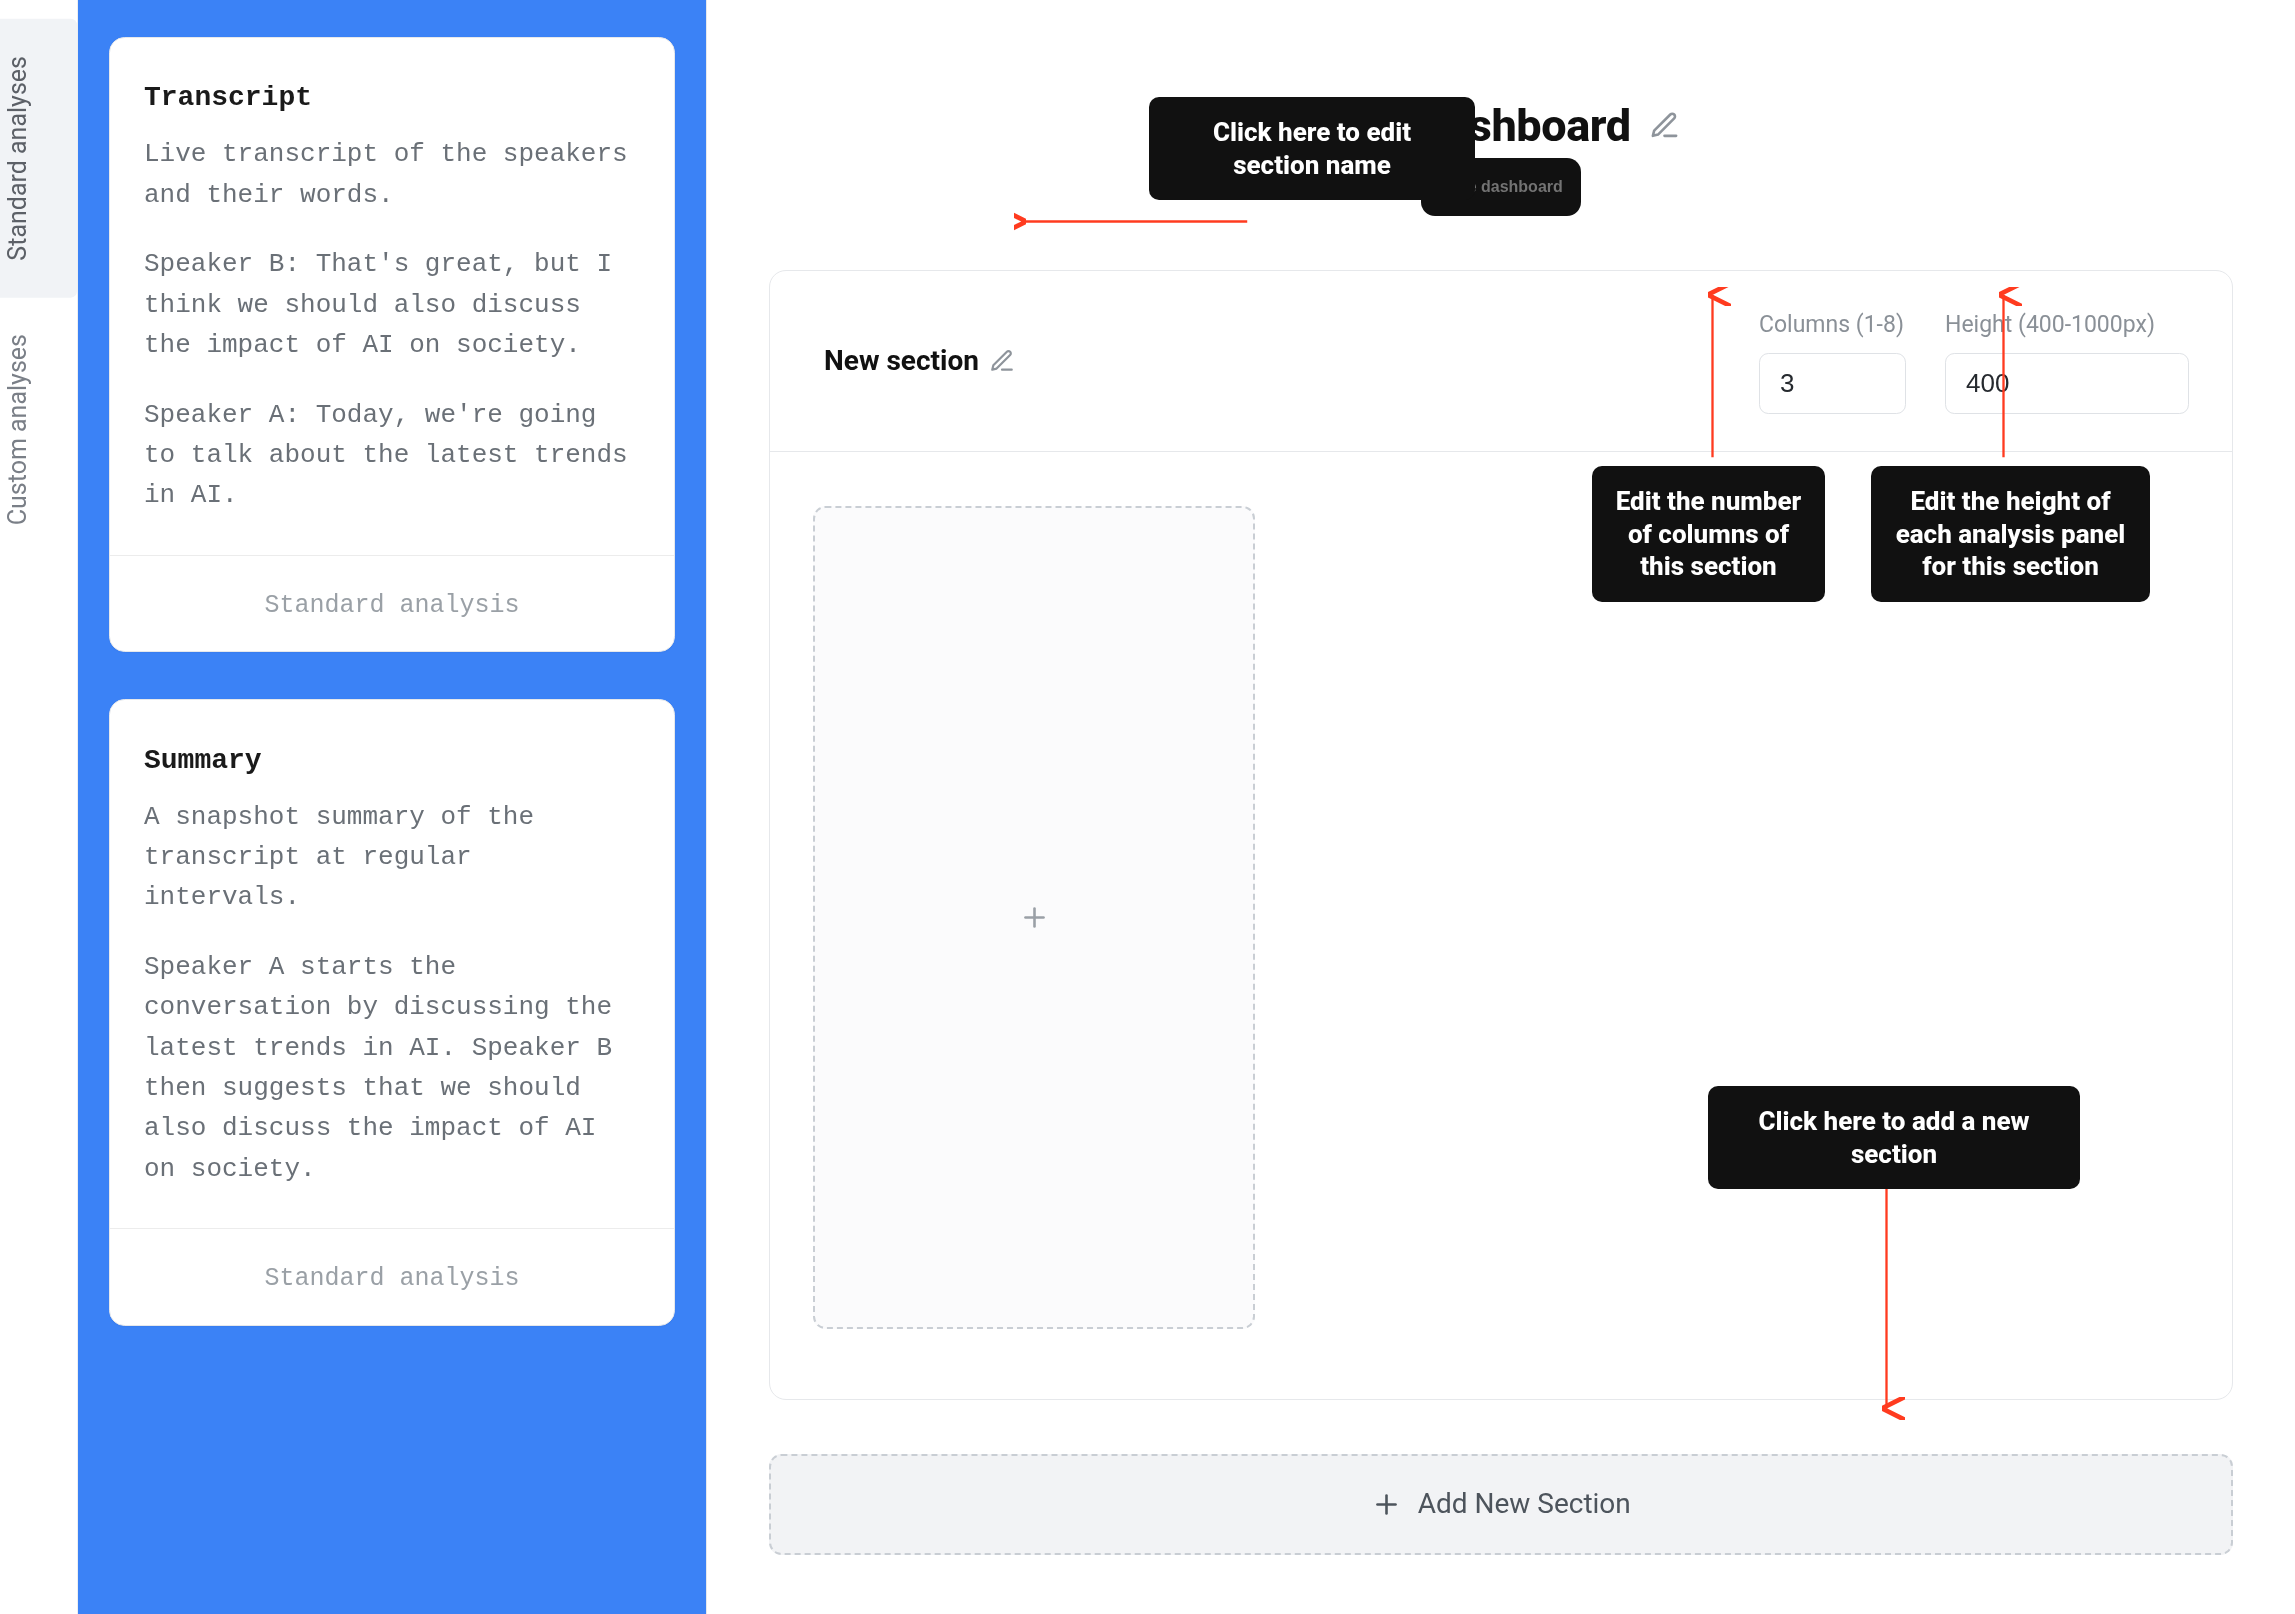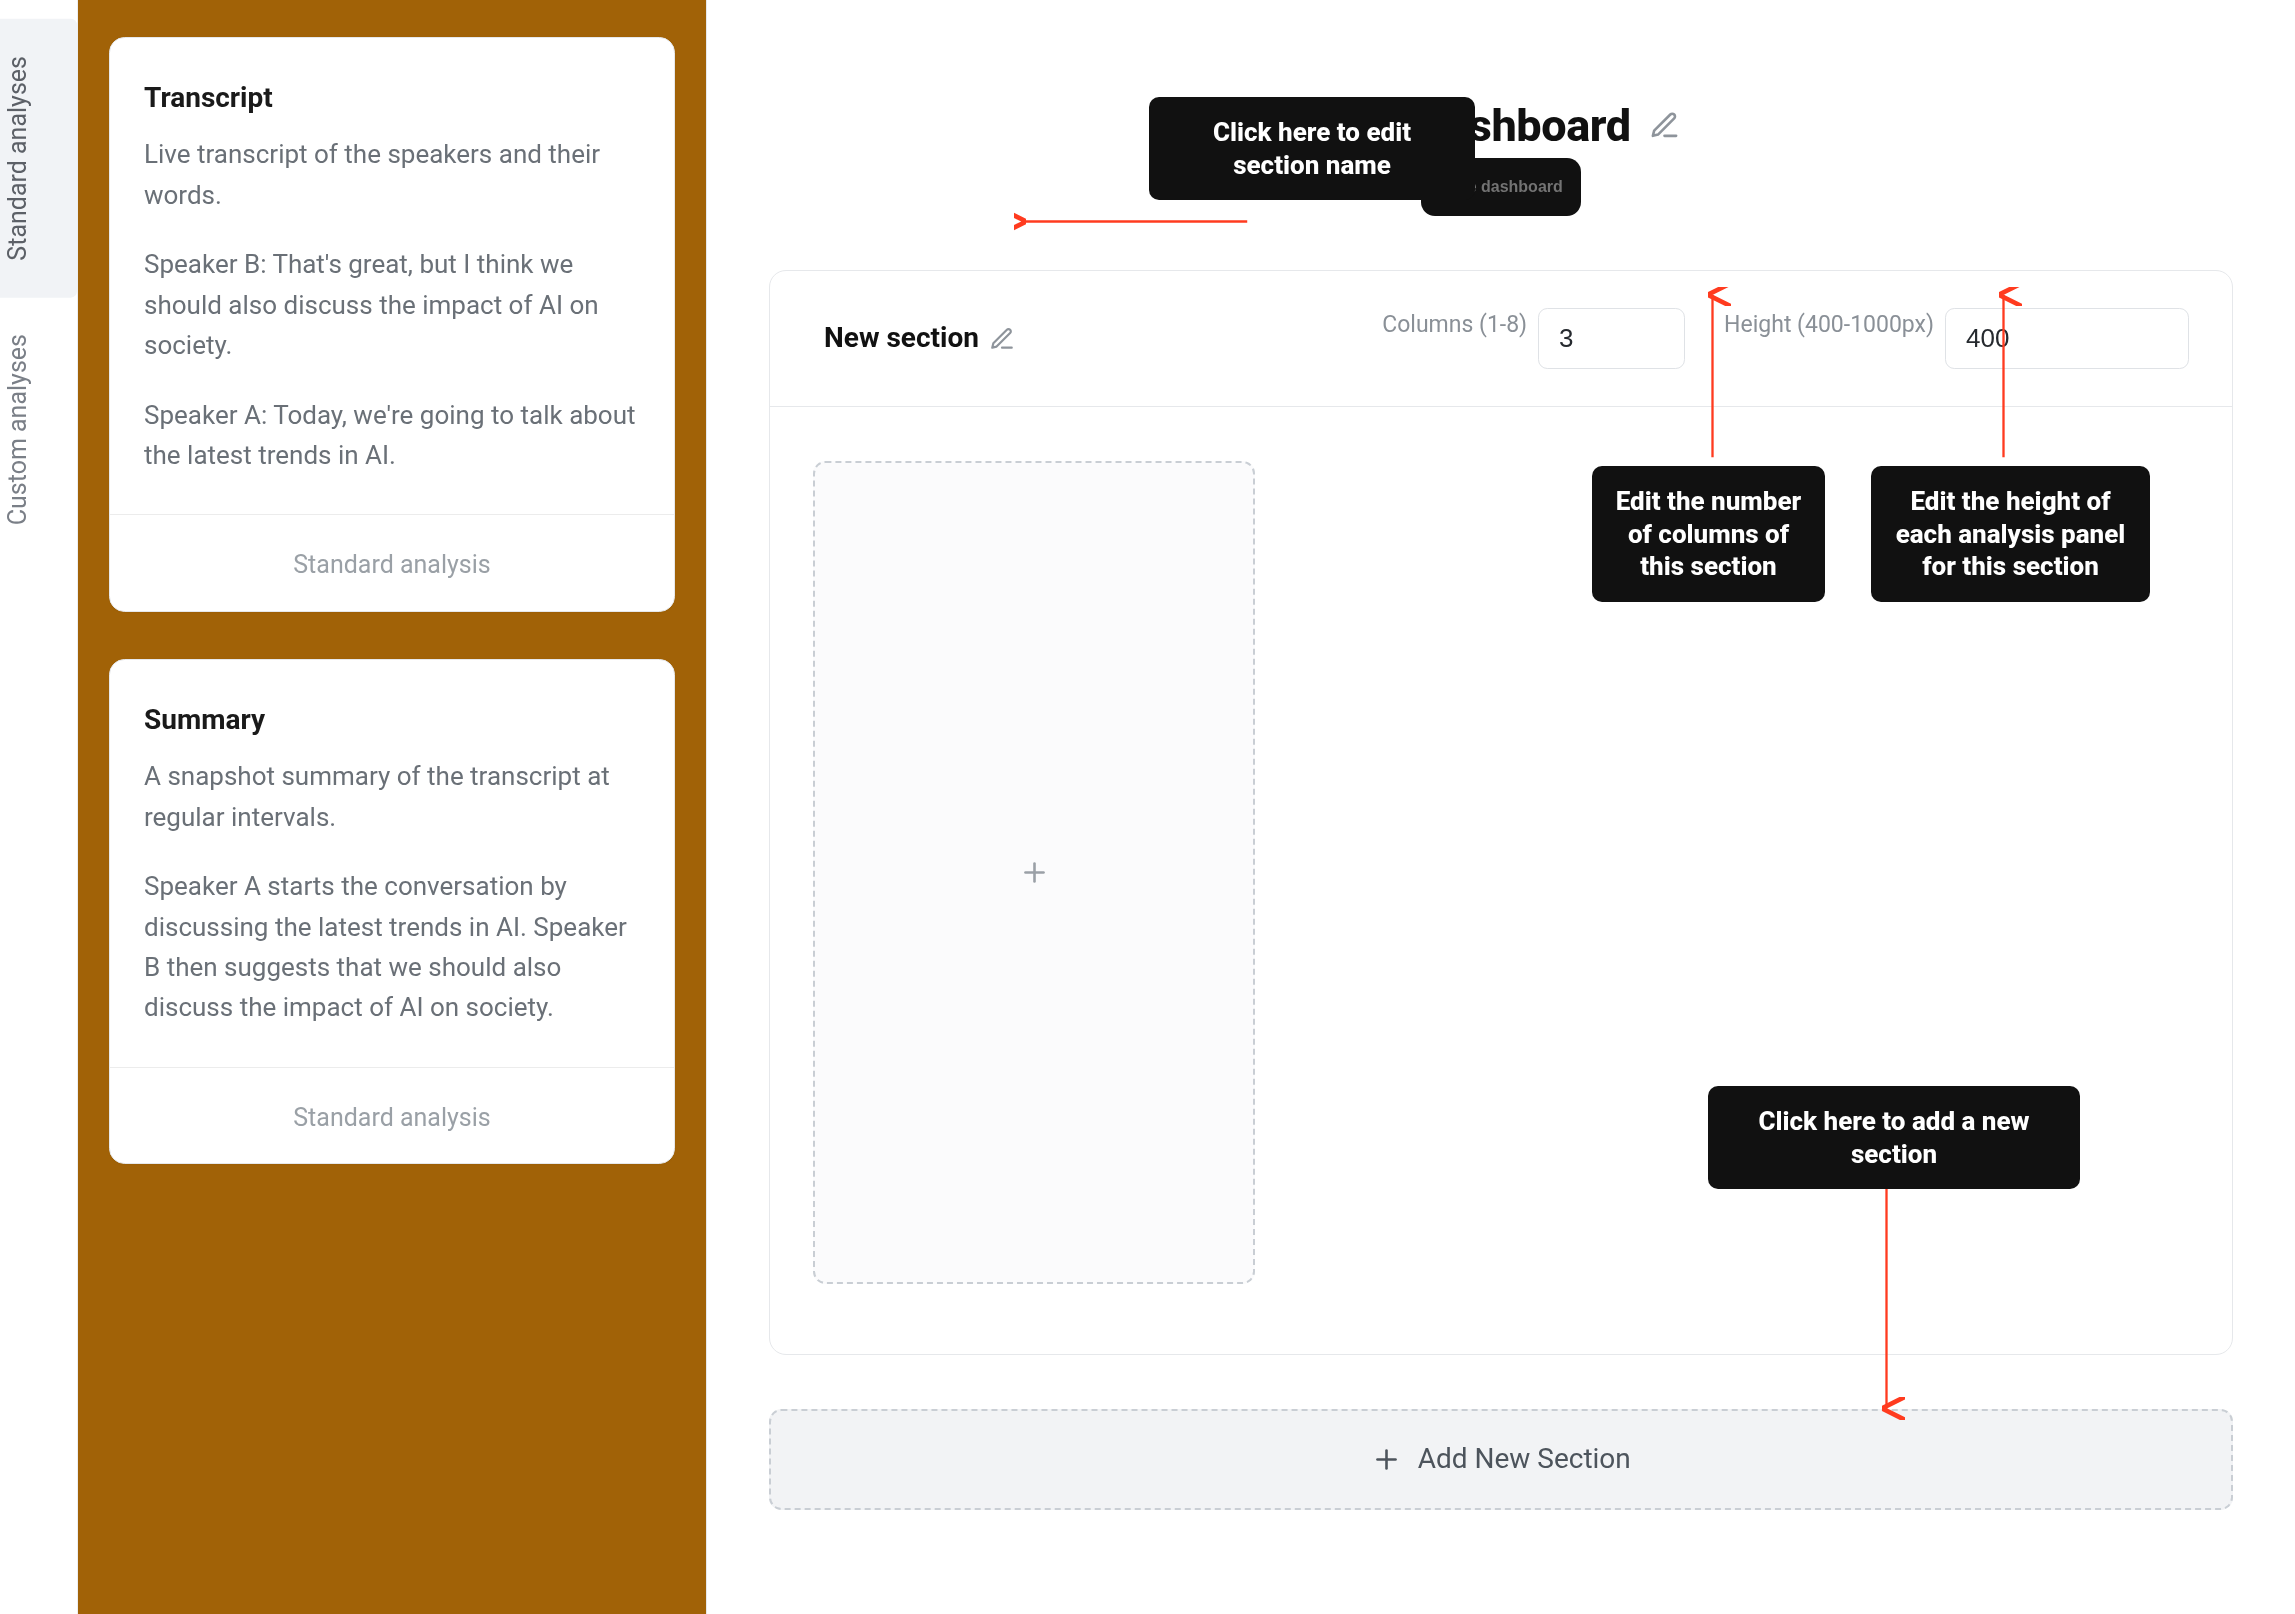--- a/index.html
+++ b/index.html
@@ -42,24 +42,25 @@
   .rail-tab.active {
     background:#f1f3f6;
     color:#5c6067;
     border-radius:6.2px 0 0 6.2px;
   }
 
   
   .sidebar {
     width:629px;
     flex:none;
-    background:#a16207;
+    background:#3b82f6;
     border-right:0.8px solid #e6e8eb;
     padding:37px 31px 31px 31px;
     overflow-y:auto;
+    font-family:Liberation Mono, monospace;
   }
   .card {
     background:#ffffff;
     border:0.8px solid #e6e8eb;
     border-radius:15.5px;
     padding:34px 34px 43px 34px;
     margin-bottom:47px;
     box-shadow:0 0.8px 1.6px rgba(0,0,0,0.03);
   }
   .card-title {
@@ -152,21 +153,21 @@
     align-items:center;
     gap:10px;
     flex:1;
   }
   .section-name {
     font-weight:700;
     font-size:28px;
   }
   .field {
     display:flex;
-    flex-direction:row;
+    flex-direction:column;
     gap:11px;
   }
   .field-label {
     color:#8a9097;
     font-size:23px;
   }
   .field-input {
     border:0.8px solid #dfe2e6;
     border-radius:9.3px;
     padding:14px 20px;

